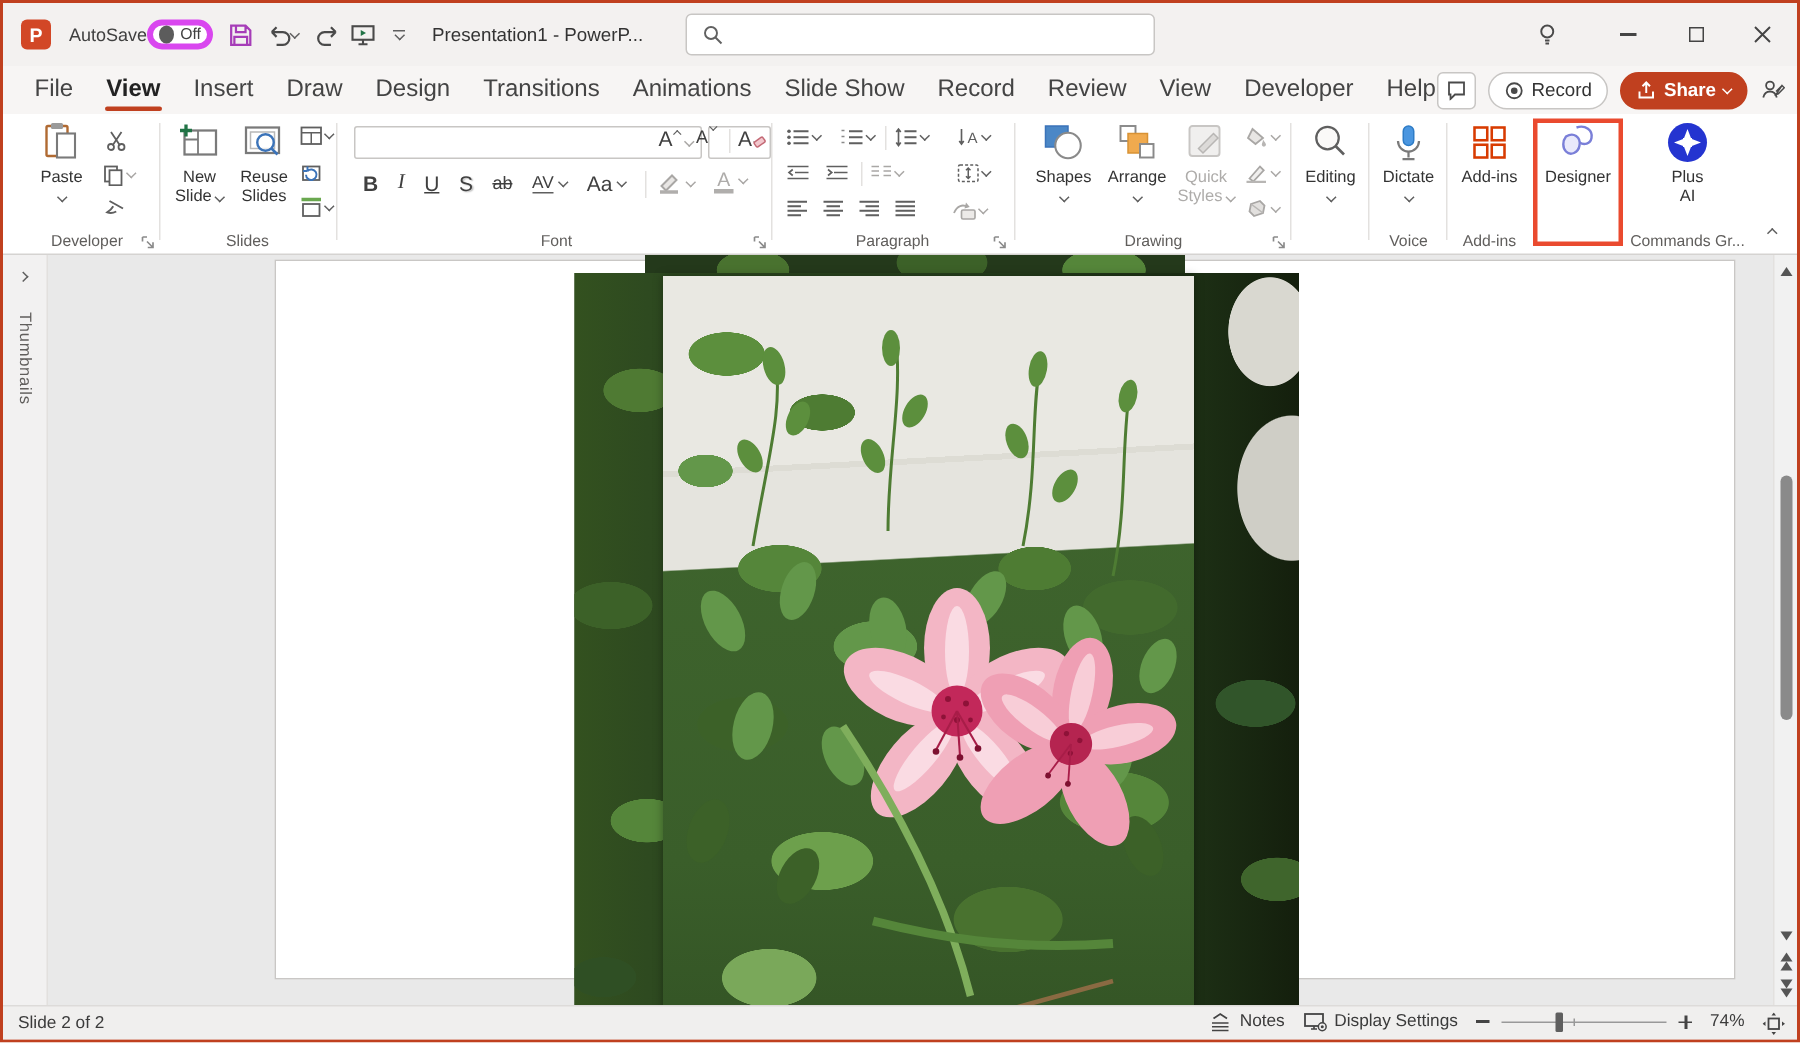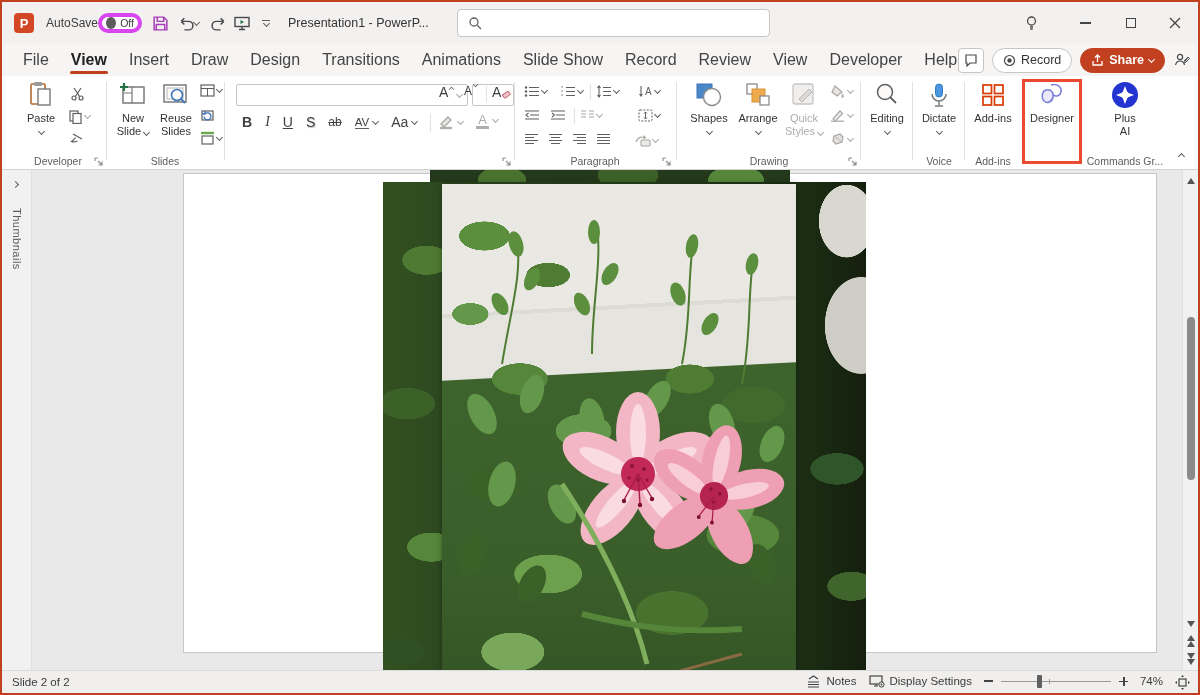--- a/index.html
+++ b/index.html
@@ -426,20 +426,21 @@
         </span>
           <span class="chev gray"></span>
       </div>
       <div style="position:absolute;left:248px;top:36px;display:flex;align-items:center;gap:4px">
         <span style="display:flex;flex-direction:column;align-items:center">
           <span class="fletter dis" style="font-size:13px">A</span>
           <span style="width:13px;height:3px;background:#b0aeac;margin-top:-1px"></span>
         </span>
           <span class="chev gray"></span>
       </div>
+      <span class="glabel">Font</span>
       <span class="launcher ic">
         <svg width="9" height="9" viewBox="0 0 9 9">
             <path d="M1 1h3 M1 1v3 M4 4l4 4 M8 4.5V8H4.5" stroke="#8a8a8a" stroke-width="1.1" fill="none"></path>
           </svg>
       </span>
     </div>
     <div class="sep" style="left:512px"></div>
 
     <div class="g" style="left:514px;width:158px">
       <div class="mini" style="left:8px;top:9px">

